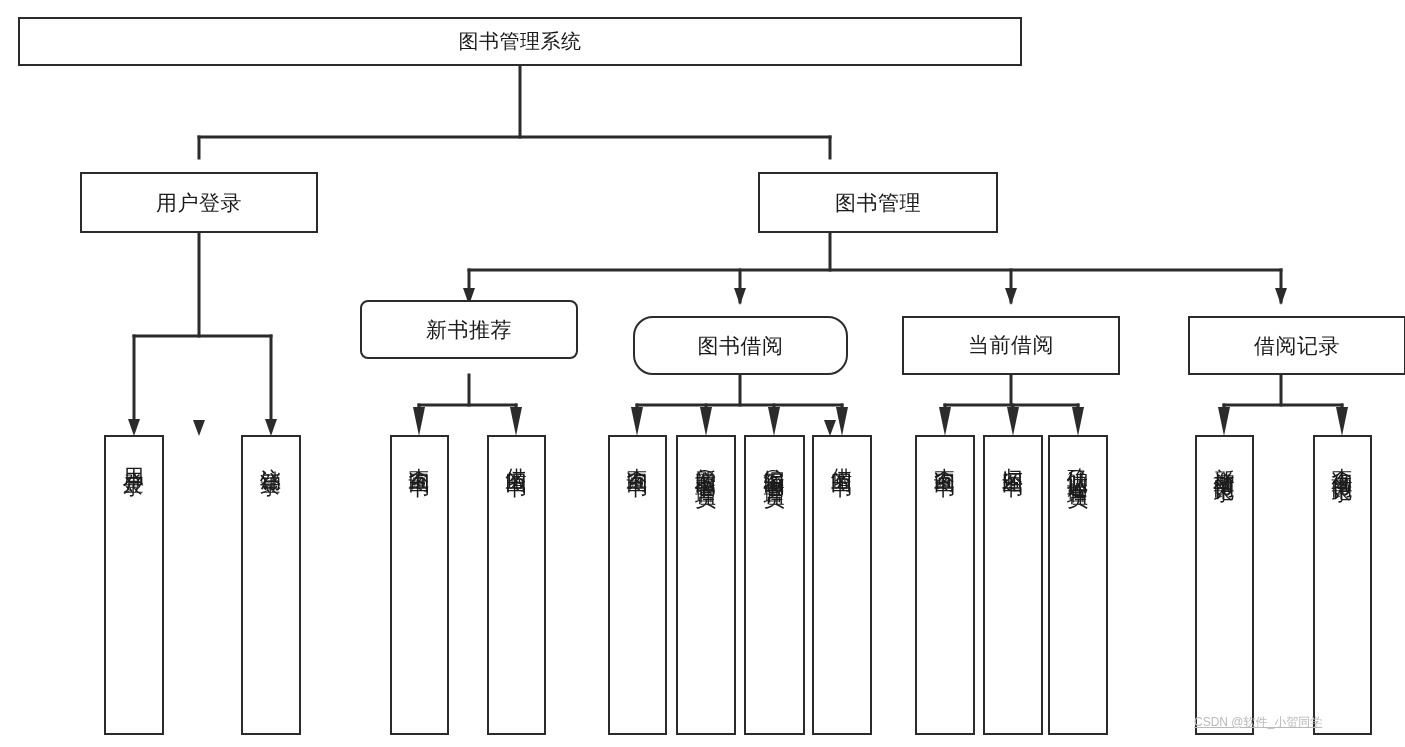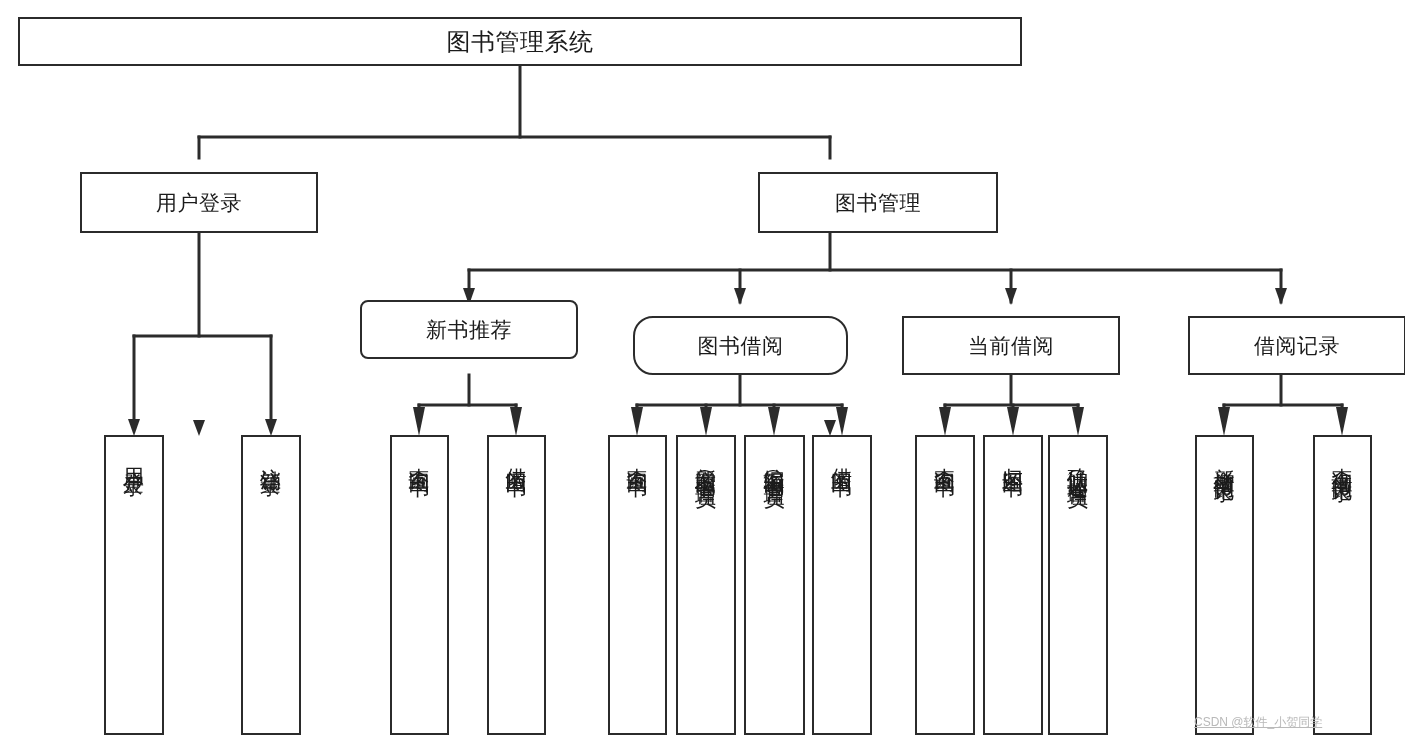--- a/index.html
+++ b/index.html
@@ -41,21 +41,21 @@
     line-height: 1.22;
     letter-spacing: 0.5px;
     white-space: nowrap;
   }
   
   .node-box.horiz .node-label {
     font-size: 21px;
     writing-mode: horizontal-tb;
   }
   .node-box.root .node-label {
-    font-size: 24px;
+    font-size: 20px;
   }
   
   .node-box.vert {
     align-items: flex-start;
     padding-top: 14px;
   }
   .node-box.vert .node-label {
     font-size: 21px;
     writing-mode: vertical-rl;
     text-orientation: upright;
@@ -174,21 +174,21 @@
   <div class="node-box horiz" style="left:710px; top:172px; width:240px; height:61px;margin-left:48px;">
     <span class="node-label">图书管理</span>
   </div>
 
   <div class="node-box horiz" style="left:360px; top:300px; width:218px; height:59px;border-radius:8px;">
     <span class="node-label">新书推荐</span>
   </div>
   <div class="node-box horiz" style="left:633px; top:316px; width:215px; height:59px;border-radius:20px;">
     <span class="node-label">图书借阅</span>
   </div>
-  <div class="node-box horiz" style="left:902px; top:316px; width:218px; height:59px;">
+  <div class="node-box horiz" style="left:902px; top:316px; width:218px; height:59px;font-family:Liberation Serif, serif;">
     <span class="node-label">当前借阅</span>
   </div>
   <div class="node-box horiz" style="left:1172px; top:316px; width:218px; height:59px;margin-left:16px;">
     <span class="node-label">借阅记录</span>
   </div>
 
   <div class="node-box vert" style="left:104px; top:435px; width:60px; height:300px;">
     <span class="node-label">用户登录</span>
   </div>
   <div class="node-box vert" style="left:241px; top:435px; width:60px; height:300px;">

